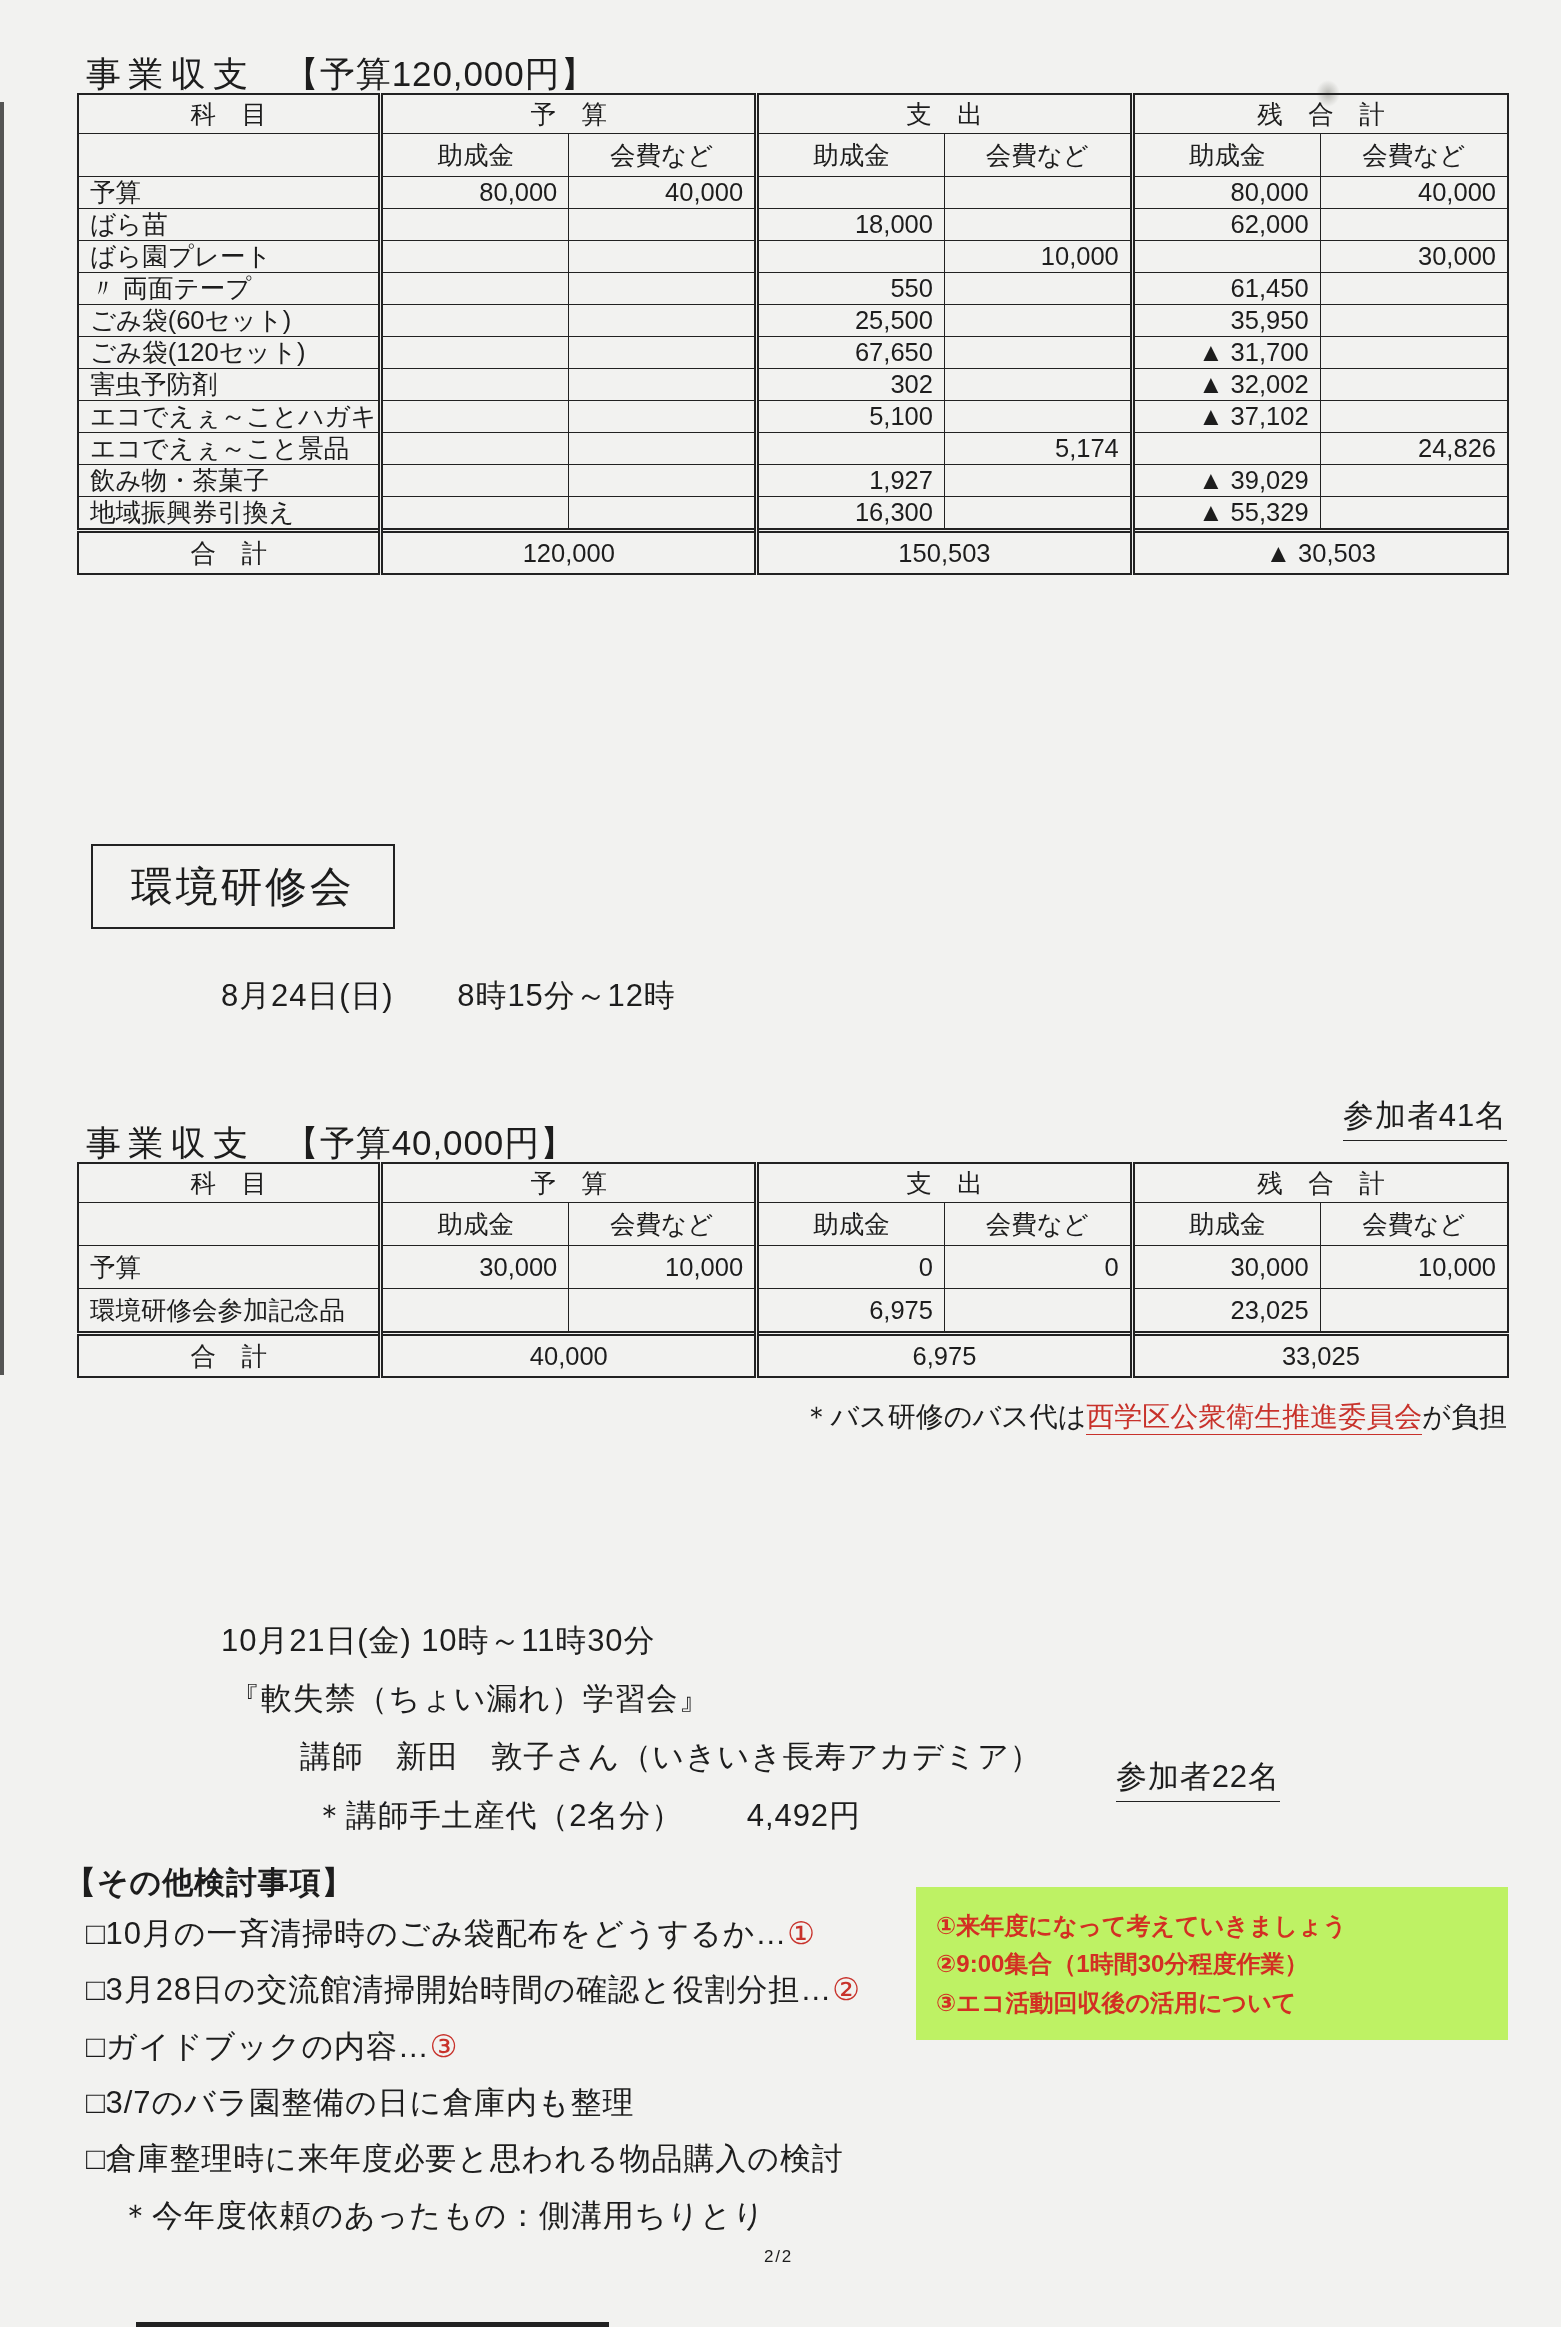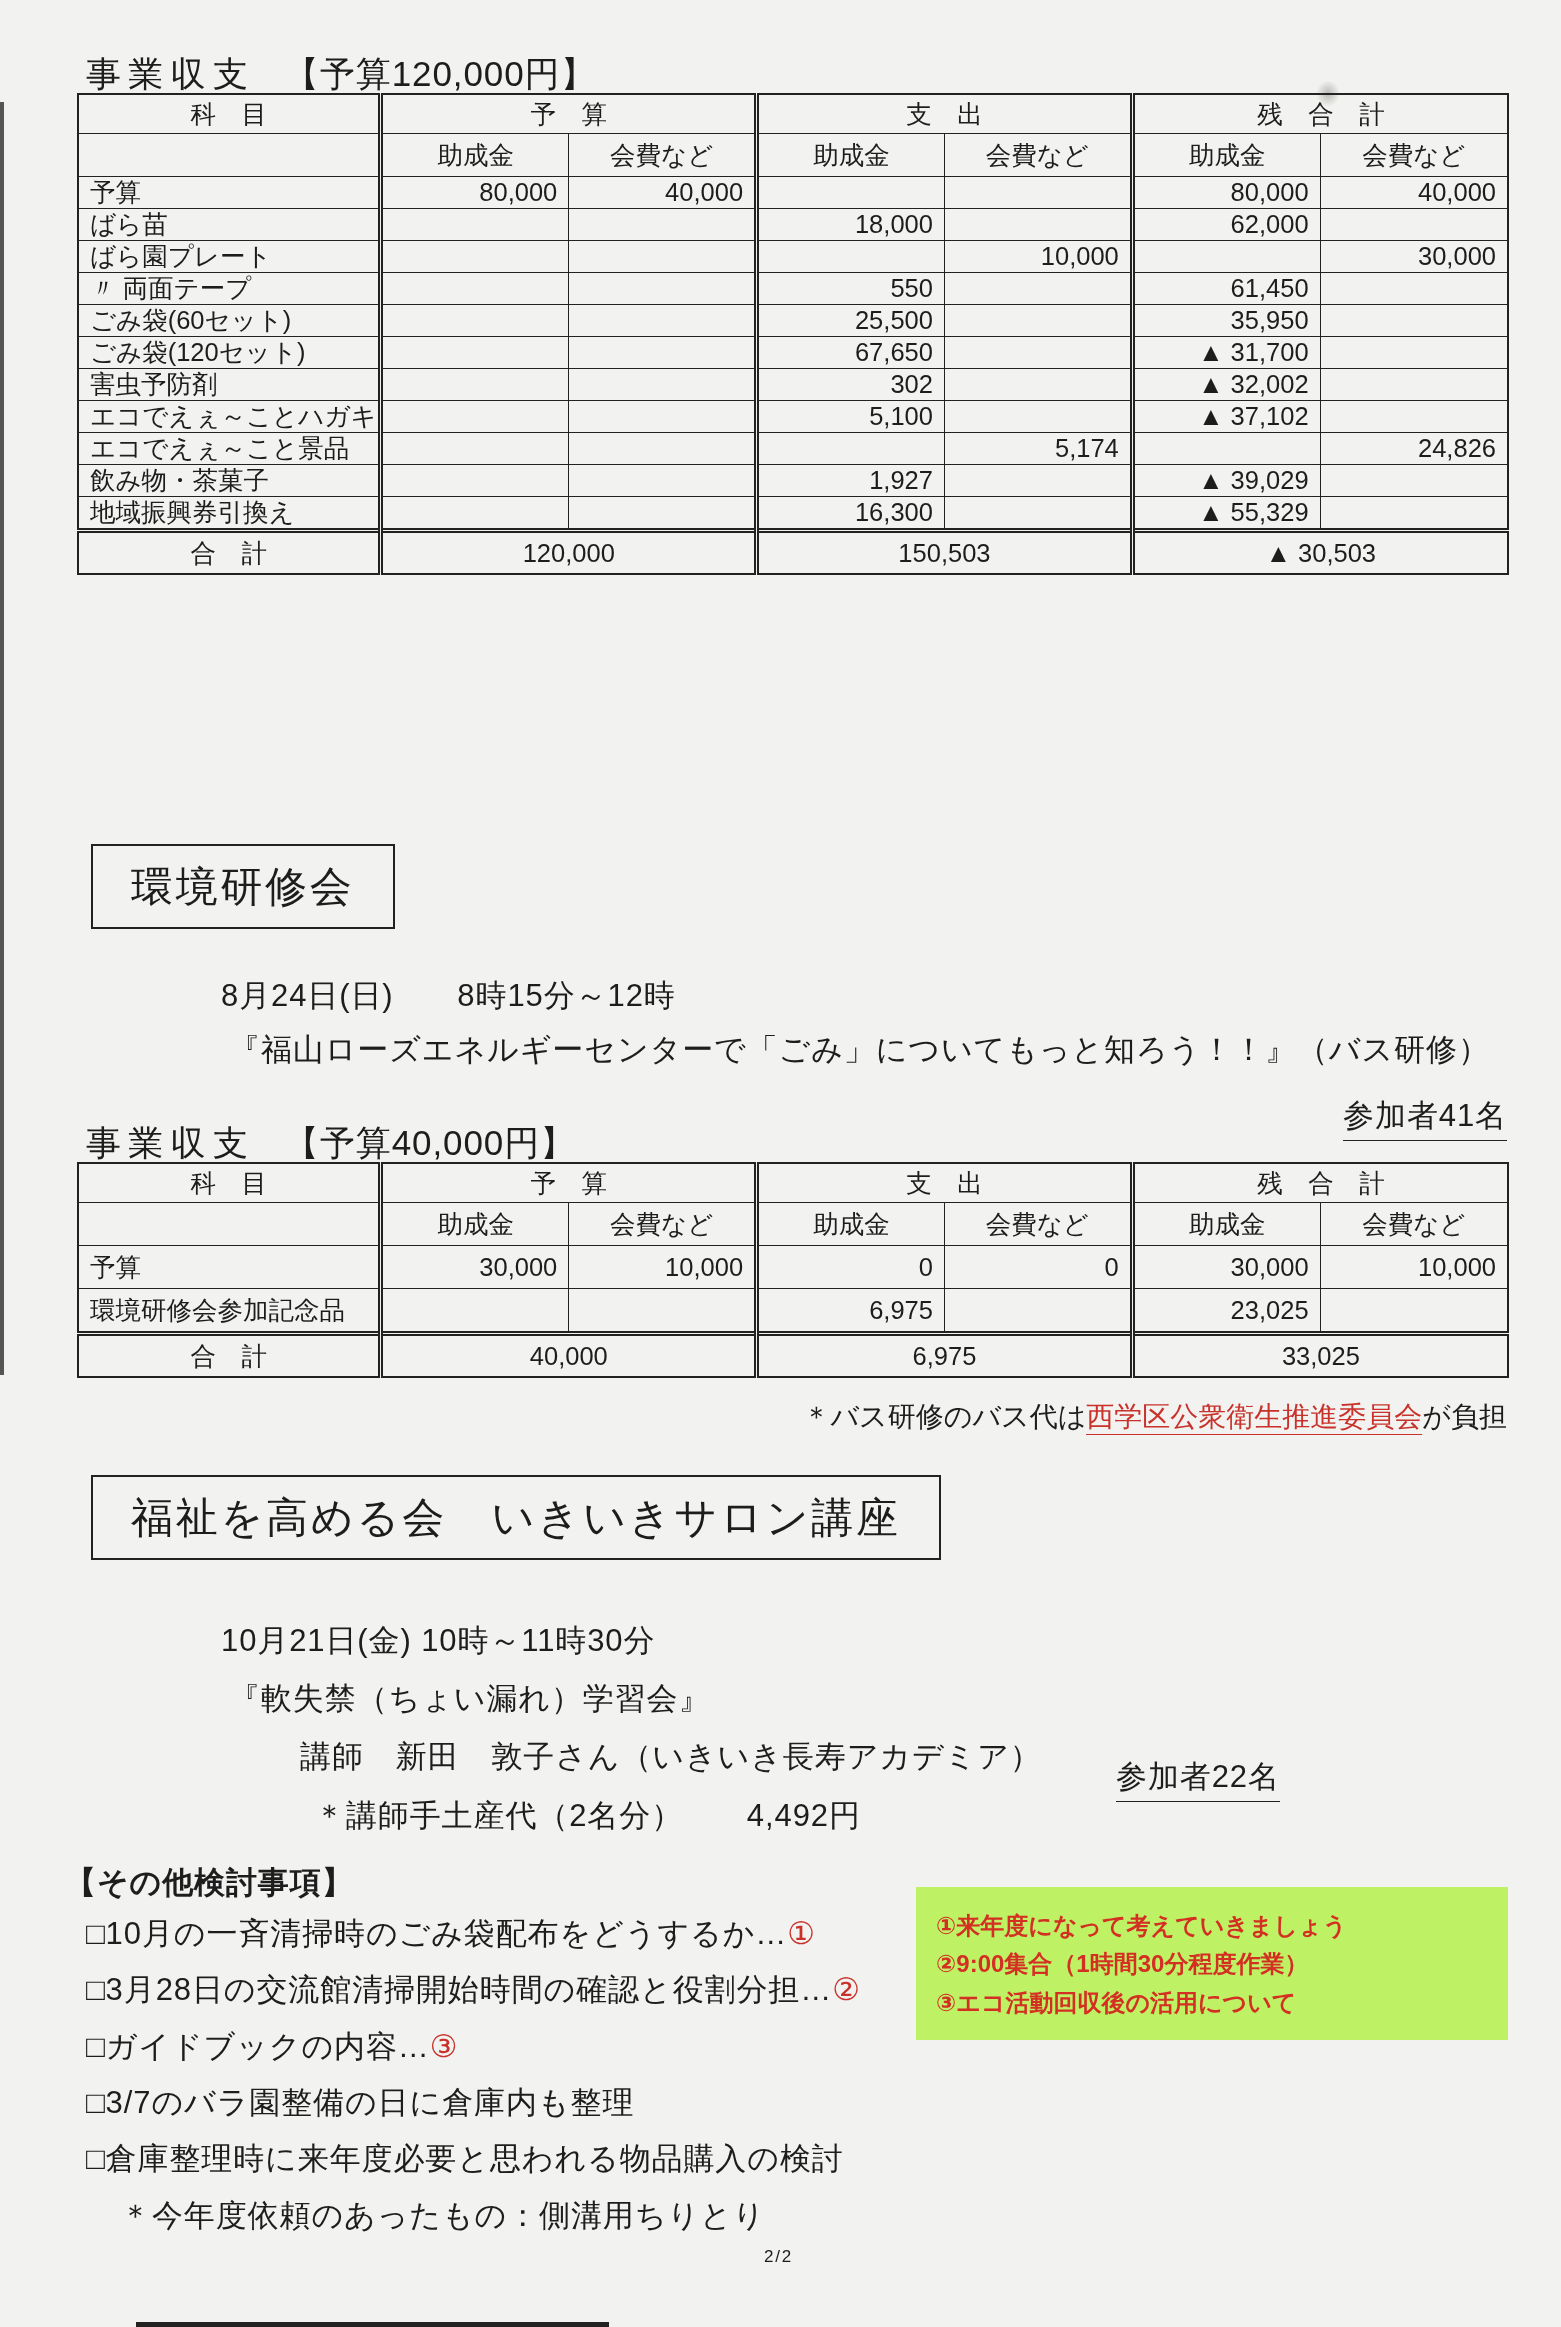--- a/index.html
+++ b/index.html
@@ -204,21 +204,20 @@
       <td class="titem">合　計</td>
       <td colspan="2" class="gs tnum">120,000</td>
       <td colspan="2" class="gs tnum">150,503</td>
       <td colspan="2" class="gs tnum">▲ 30,503</td>
     </tr>
   </tbody>
     </table>
 
   <div class="abs box-heading" style="left:91px;top:844px;">環境研修会</div>
   <div class="abs body-line" style="left:221px;top:975px;">8月24日(日)　　8時15分～12時</div>
-  <div class="abs body-line" style="left:229px;top:1029px;">『福山ローズエネルギーセンターで「ごみ」についてもっと知ろう！！』（バス研修）</div>
   <div class="abs body-line u" style="right:55px;top:1075px;">参加者41名</div>
 
   <div class="abs sec-title" style="left:86px;top:1120px;">事業収支</div>
   <div class="abs budget-label" style="left:284px;top:1120px;">【予算40,000円】</div>
 
   <table class="ledger t2 abs" style="left:77px;top:1162px;">
     <colgroup>
         <col class="c-item">
         <col class="c-num">
         <col class="c-num">
@@ -267,21 +266,20 @@
       <td colspan="2" class="gs tnum">6,975</td>
       <td colspan="2" class="gs tnum">33,025</td>
     </tr>
   </tbody>
     </table>
 
   <div class="abs note-line" style="right:55px;top:1398px;">
     <span>＊バス研修のバス代は</span><span class="red-u">西学区公衆衛生推進委員会</span><span>が負担</span>
   </div>
 
-  <div class="abs box-heading" style="left:91px;top:1475px;">福祉を高める会　いきいきサロン講座</div>
   <div class="abs body-line" style="left:221px;top:1620px;">10月21日(金) 10時～11時30分</div>
   <div class="abs body-line" style="left:300px;top:1736px;">講師　新田　敦子さん（いきいき長寿アカデミア）</div>
   <div class="abs body-line" style="left:229px;top:1678px;">『軟失禁（ちょい漏れ）学習会』</div>
   <div class="abs body-line u" style="left:1116px;top:1736px;">参加者22名</div>
   <div class="abs body-line" style="left:314px;top:1795px;">＊講師手土産代（2名分）　　4,492円</div>
 
   <div class="abs others-heading" style="left:65px;top:1862px;">【その他検討事項】</div>
   <div class="abs check-line" style="left:86px;top:1913px;">
     <span>□10月の一斉清掃時のごみ袋配布をどうするか…</span><span class="red-mark">①</span>
   </div>

